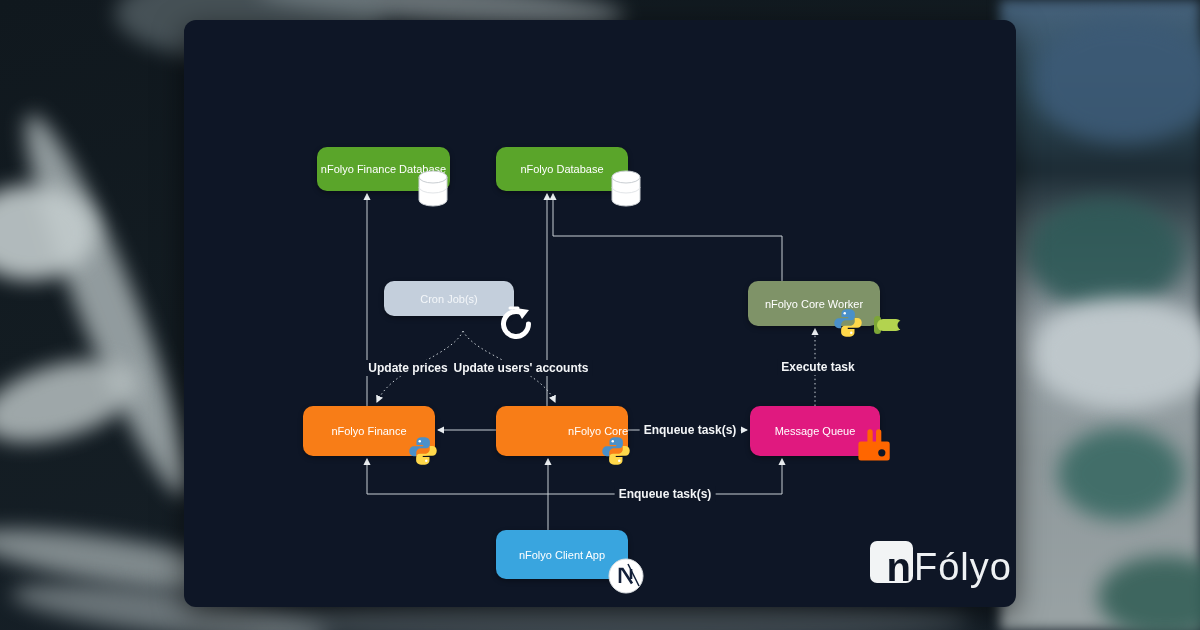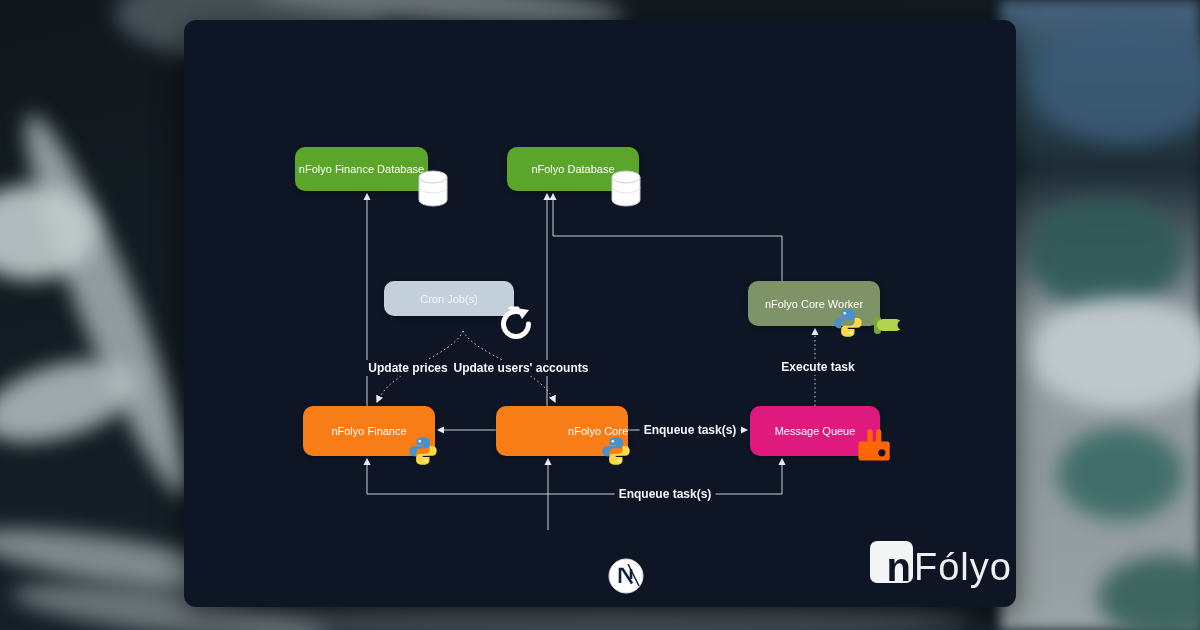--- a/index.html
+++ b/index.html
@@ -32,22 +32,22 @@
   .hdr { position:absolute; left:12px; top:14px; }
   .hdr .title { font-size:45px; font-weight:800; color:#ffffff; letter-spacing:-1px; line-height:1.1; }
   .hdr .subtitle { font-size:28px; font-weight:400; color:#f2f4f6; letter-spacing:0; margin-top:2px; }
 
   
   .diagram { position:absolute; inset:0; }
   .edges { position:absolute; left:0; top:0; }
   .node { position:absolute; border-radius:10px; display:flex; align-items:center; justify-content:center;
     color:#fff; font-size:11px; font-weight:400; text-align:center;
     box-shadow:0 2px 5px rgba(0,0,0,.35); }
-  .n-finance_db { left:111px; top:127px; width:133px; height:44px; }
-  .n-main_db    { left:323px; top:127px; width:132px; height:44px; }
+  .n-finance_db { left:133px; top:127px; width:133px; height:44px; }
+  .n-main_db    { left:312px; top:127px; width:132px; height:44px; }
   .n-cron       { left:200px; top:261px; width:130px; height:35px; color:#f4f7fa; }
   .n-worker     { left:564px; top:261px; width:132px; height:45px; }
   .n-finance    { left:119px; top:386px; width:132px; height:50px; }
   .n-core       { left:312px; top:386px; width:132px; height:50px;justify-content:flex-end; }
   .n-mq         { left:566px; top:386px; width:130px; height:50px; }
   .n-client     { left:312px; top:510px; width:132px; height:49px; }
 
   .icon { position:absolute; }
   .edge-label { position:absolute; transform:translate(-50%,-50%); background:#0e1626;
     color:#f3f5f7; font-size:12px; font-weight:700; padding:1px 4px; white-space:nowrap; }
@@ -131,20 +131,23 @@
     </div>
     <div class="node n-finance" style="background: rgb(248, 125, 23);">
       <span>nFolyo Finance</span>
     </div>
     <div class="node n-core" style="background: rgb(248, 125, 23);">
       <span>nFolyo Core</span>
     </div>
     <div class="node n-mq" style="background: rgb(224, 25, 127);">
       <span>Message Queue</span>
     </div>
+    <div class="node n-client" style="background: rgb(57, 165, 223);">
+      <span>nFolyo Client App</span>
+    </div>
 
     <div class="icon" style="left:233px;top:150px;">
       <svg width="32" height="37" viewBox="0 0 32 37">
         <path d="M2,7 v23 a14,6 0 0 0 28,0 V7 z" fill="#ffffff" stroke="#c9ced2"></path>
         <ellipse cx="16" cy="7" rx="14" ry="6" fill="#ffffff" stroke="#c9ced2"></ellipse>
         <path d="M2,17 a14,6 0 0 0 28,0" fill="none" stroke="#e2e5e8"></path>
       </svg>
     </div>
     <div class="icon" style="left:426px;top:150px;">
       <svg width="32" height="37" viewBox="0 0 32 37">

